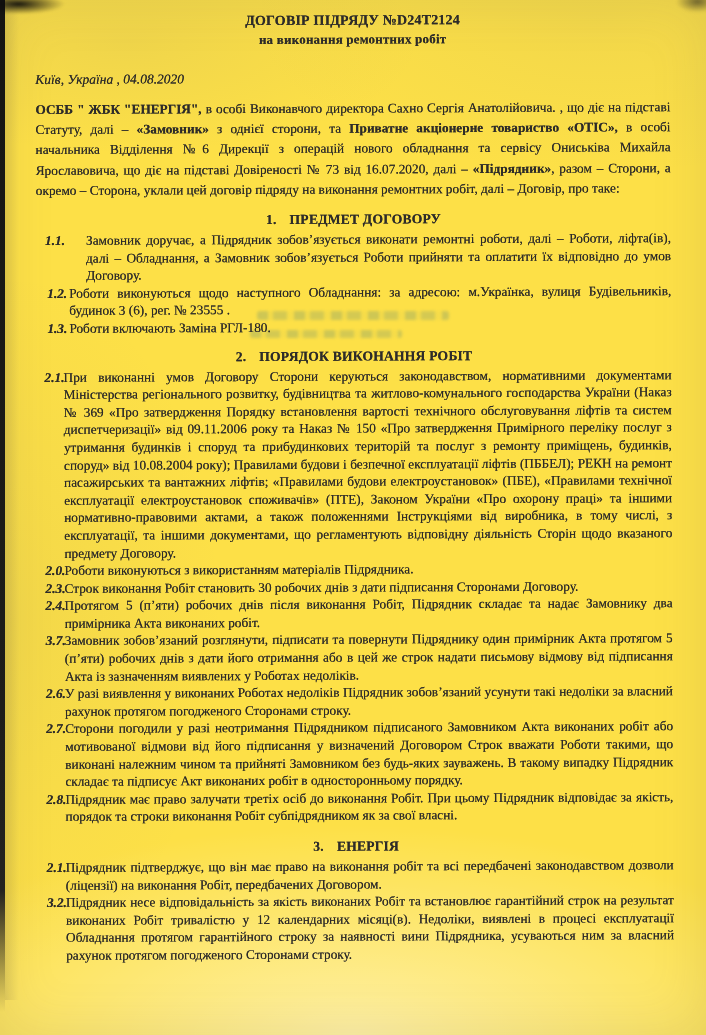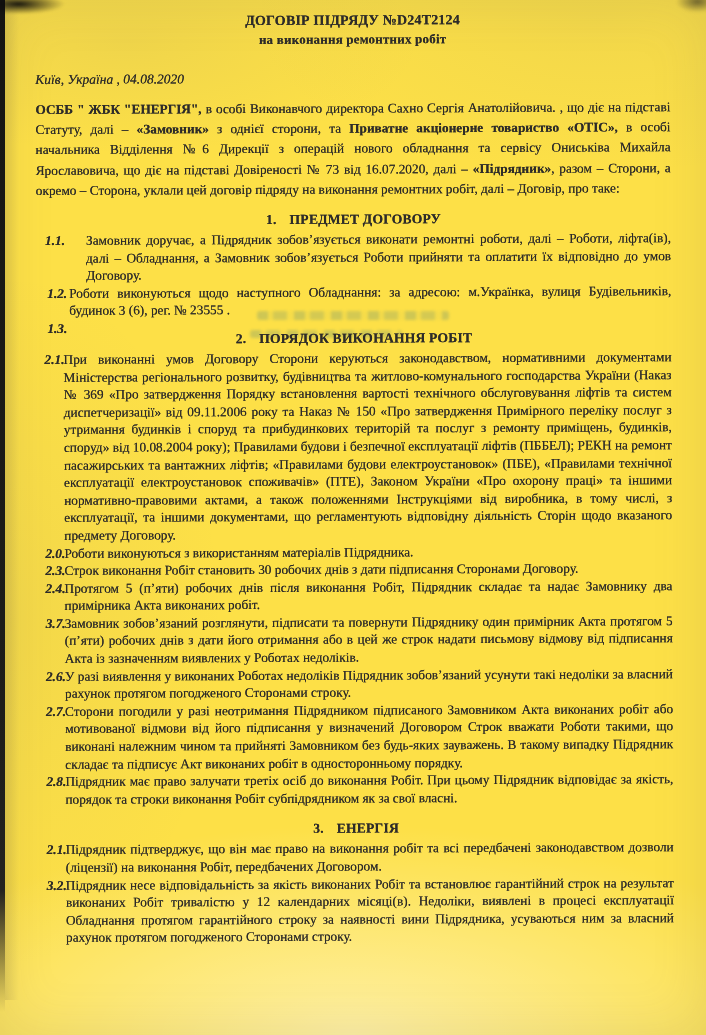--- a/index.html
+++ b/index.html
@@ -97,21 +97,21 @@
 
   <div class="content">
     <div class="title">ДОГОВІР ПІДРЯДУ №D24T2124</div>
     <div class="subtitle">на виконання ремонтних робіт</div>
     <div class="dateline">Київ, Україна , 04.08.2020</div>
     <p class="intro"><span class="seg-b">ОСББ " ЖБК "ЕНЕРГІЯ",</span><span class="seg"> в особі Виконавчого директора Сахно Сергія Анатолійовича. , що діє на підставі Статуту, далі – </span><span class="seg-b">«Замовник»</span><span class="seg"> з однієї сторони, та </span><span class="seg-b">Приватне акціонерне товариство «ОТІС»,</span><span class="seg"> в особі начальника Відділення №6 Дирекції з операцій нового обладнання та сервісу Ониськіва Михайла Ярославовича, що діє на підставі Довіреності № 73 від 16.07.2020, далі – </span><span class="seg-b">«Підрядник»</span><span class="seg">, разом – Сторони, а окремо – Сторона, уклали цей договір підряду на виконання ремонтних робіт, далі – Договір, про таке:</span></p>
     <div id="sections">
         <div class="heading"><span class="hnum">1.</span><span>ПРЕДМЕТ ДОГОВОРУ</span></div>
         <div class="li li-a"><span class="n">1.1.</span><span>Замовник доручає, а Підрядник зобов’язується виконати ремонтні роботи, далі – Роботи, ліфта(ів), далі – Обладнання, а Замовник зобов’язується Роботи прийняти та оплатити їх відповідно до умов Договору.</span></div>
         <div class="li li-b"><span class="n">1.2.</span><span>Роботи виконуються щодо наступного Обладнання: за адресою: м.Українка, вулиця Будівельників, будинок 3 (6), рег. № 23555 .</span></div>
-        <div class="li li-b"><span class="n">1.3.</span></div>
+        <div class="li li-b"><span class="n">1.3.</span><span>Роботи включають Заміна РГЛ-180.</span></div>
         <div class="heading"><span class="hnum">2.</span><span>ПОРЯДОК ВИКОНАННЯ РОБІТ</span></div>
         <div class="li li-c"><span class="n">2.1.</span><span>При виконанні умов Договору Сторони керуються законодавством, нормативними документами Міністерства регіонального розвитку, будівництва та житлово-комунального господарства України (Наказ № 369 «Про затвердження Порядку встановлення вартості технічного обслуговування ліфтів та систем диспетчеризації» від 09.11.2006 року та Наказ № 150 «Про затвердження Примірного переліку послуг з утримання будинків і споруд та прибудинкових територій та послуг з ремонту приміщень, будинків, споруд» від 10.08.2004 року); Правилами будови і безпечної експлуатації ліфтів (ПББЕЛ); РЕКН на ремонт пасажирських та вантажних ліфтів; «Правилами будови електроустановок» (ПБЕ), «Правилами технічної експлуатації електроустановок споживачів» (ПТЕ), Законом України «Про охорону праці» та іншими нормативно-правовими актами, а також положеннями Інструкціями від виробника, в тому числі, з експлуатації, та іншими документами, що регламентують відповідну діяльність Сторін щодо вказаного предмету Договору.</span></div>
         <div class="li li-c"><span class="n">2.0.</span><span>Роботи виконуються з використанням матеріалів Підрядника.</span></div>
         <div class="li li-c"><span class="n">2.3.</span><span>Строк виконання Робіт становить 30 робочих днів з дати підписання Сторонами Договору.</span></div>
         <div class="li li-c"><span class="n">2.4.</span><span>Протягом 5 (п’яти) робочих днів після виконання Робіт, Підрядник складає та надає Замовнику два примірника Акта виконаних робіт.</span></div>
         <div class="li li-c"><span class="n">3.7.</span><span>Замовник зобов’язаний розглянути, підписати та повернути Підряднику один примірник Акта протягом 5 (п’яти) робочих днів з дати його отримання або в цей же строк надати письмову відмову від підписання Акта із зазначенням виявлених у Роботах недоліків.</span></div>
         <div class="li li-c"><span class="n">2.6.</span><span>У разі виявлення у виконаних Роботах недоліків Підрядник зобов’язаний усунути такі недоліки за власний рахунок протягом погодженого Сторонами строку.</span></div>
         <div class="li li-c"><span class="n">2.7.</span><span>Сторони погодили у разі неотримання Підрядником підписаного Замовником Акта виконаних робіт або мотивованої відмови від його підписання у визначений Договором Строк вважати Роботи такими, що виконані належним чином та прийняті Замовником без будь-яких зауважень. В такому випадку Підрядник складає та підписує Акт виконаних робіт в односторонньому порядку.</span></div>
         <div class="li li-c"><span class="n">2.8.</span><span>Підрядник має право залучати третіх осіб до виконання Робіт. При цьому Підрядник відповідає за якість, порядок та строки виконання Робіт субпідрядником як за свої власні.</span></div>
         <div class="heading h-last"><span class="hnum">3.</span><span>ЕНЕРГІЯ</span></div>

